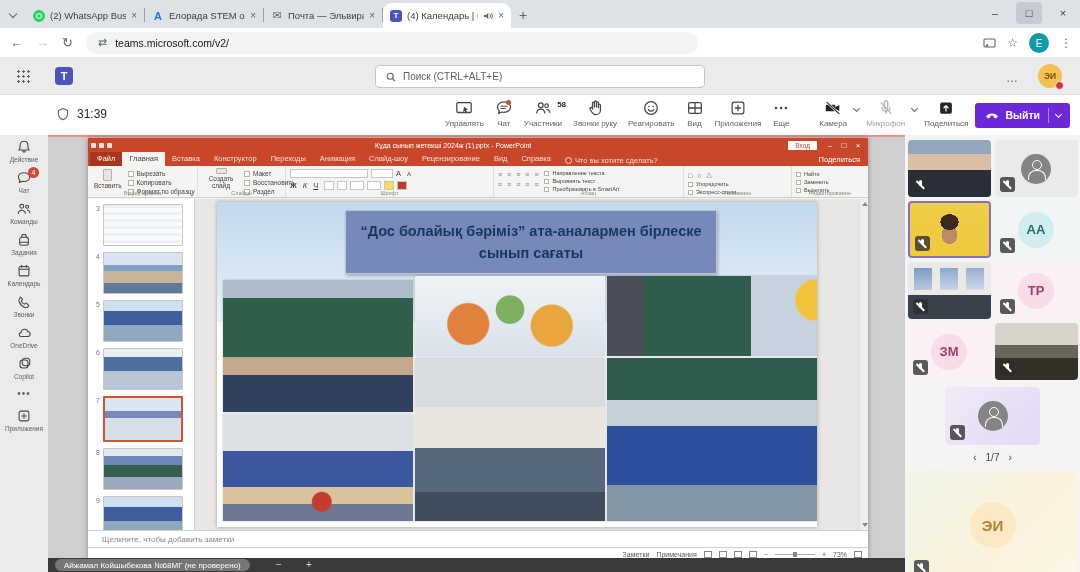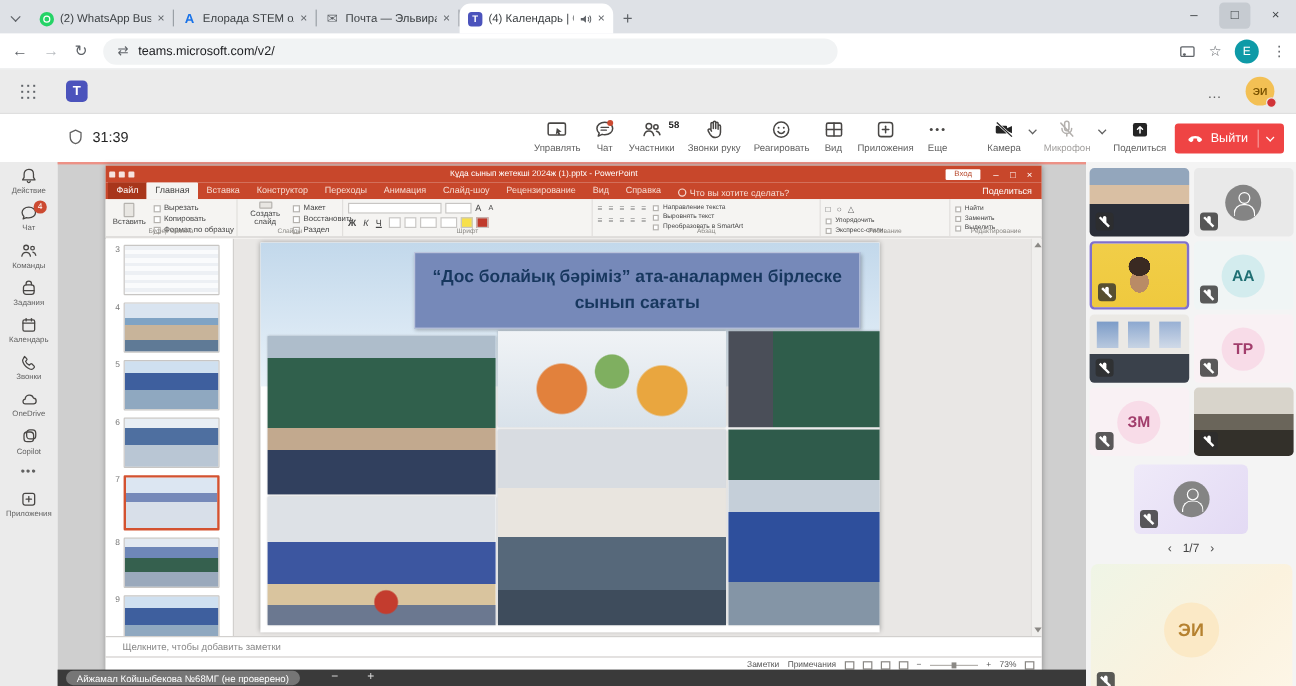--- a/index.html
+++ b/index.html
@@ -48,21 +48,21 @@
 .mbar{position:absolute;top:95px;left:0;width:1080px;height:40px;background:#fff}
 .timer{position:absolute;left:56px;top:12px;display:flex;align-items:flex-end;gap:7px;font-size:12px;color:#242424}
 .mb-center{position:absolute;left:445px;top:4px;display:flex;gap:11px}
 .mb-btn{position:relative;display:flex;flex-direction:column;align-items:center;gap:2px;font-size:8px;color:#616161}
 .mb-btn .cnt{position:absolute;top:1px;right:-4px;font-size:8px;font-weight:bold;color:#242424}
 .mb-dot{position:absolute;top:1px;right:2px;width:5px;height:5px;border-radius:50%;background:#CC4A31}
 .mb-right{position:absolute;right:10px;top:4px;display:flex;align-items:center;gap:7px}
 .dev{display:flex;flex-direction:column;align-items:center;gap:2px;font-size:8px;color:#616161}
 .dev.dis{color:#A19F9D}
 .chev{width:5px;height:5px;border-right:1.2px solid #616161;border-bottom:1.2px solid #616161;transform:rotate(45deg);margin-bottom:10px}
-.leave{height:25px;margin-top:3px;background:#ef4444;border-radius:3px;display:flex;align-items:center;color:#fff;font-size:10.5px;font-weight:normal;padding:0 2px 0 9px}
+.leave{height:25px;margin-top:3px;background:#6d28d9;border-radius:3px;display:flex;align-items:center;color:#fff;font-size:10.5px;font-weight:bold;padding:0 2px 0 9px}
 .leave .lchev{width:5px;height:5px;border-right:1.4px solid #fff;border-bottom:1.4px solid #fff;transform:rotate(45deg);margin:-2px 7px 0 7px}
 .leave .ldiv{width:1px;height:15px;background:rgba(255,255,255,.45);margin-left:8px}
 
 .rail{position:absolute;left:0;top:135px;width:48px;height:437px;background:#EBEBEB;display:flex;flex-direction:column;align-items:center;padding-top:4px;gap:7px}
 .rail-item{position:relative;display:flex;flex-direction:column;align-items:center;gap:1px;font-size:6.5px;color:#616161;width:48px}
 .rbadge{position:absolute;top:-3px;right:9px;min-width:11px;height:11px;border-radius:6px;background:#CC4A31;color:#fff;font-size:7px;display:flex;align-items:center;justify-content:center;padding:0 2px}
 .rdots{font-size:10px;color:#616161;letter-spacing:1px;line-height:14px}
 
 .stage{position:absolute;left:48px;top:135px;width:857px;height:437px;background:#CFCFCF;border-top:2px solid #ED9186}
 .dstrip{position:absolute;left:0;bottom:0;width:857px;height:14px;background:#3A3A3A}
@@ -106,21 +106,21 @@
 .t-ph1{background:linear-gradient(180deg,#D9E4F0 0 30%,#7FA3C4 30% 45%,#C8B49A 45% 75%,#5F7A96 75% 100%)}
 .t-ph2{background:linear-gradient(180deg,#CFE0F0 0 25%,#3E5F9E 25% 60%,#8FA8C0 60% 100%)}
 .t-ph3{background:linear-gradient(180deg,#E8EEF4 0 20%,#4E6FA0 20% 55%,#B9C6D4 55% 100%)}
 .t-ph4{background:linear-gradient(180deg,#E2E9F1 0 18%,#6E87B8 18% 40%,#35604E 40% 70%,#9AA9BC 70% 100%)}
 .t-sel{background:linear-gradient(180deg,#DCE6F2 0 30%,#7689B9 30% 48%,#D8DFE9 48% 100%)}
 .slidearea{flex:1;position:relative;background:#E9E7E5}
 .sscroll{position:absolute;right:0;top:0;bottom:0;width:9px;background:#F0EFED;border-left:1px solid #E1DFDD}
 .sarr{position:absolute;left:2px;width:0;height:0;border-left:3px solid rgba(0,0,0,0);border-right:3px solid rgba(0,0,0,0)}
 .sarr.up{top:3px;border-bottom:4px solid #8A8884}
 .sarr.dn{bottom:3px;border-top:4px solid #8A8884}
-.slide{position:absolute;left:22px;top:3px;width:516px;height:325px;background:#fff;box-shadow:0 0 4px rgba(0,0,0,.3);overflow:hidden}
+.slide{position:absolute;left:22px;top:3px;width:600px;height:325px;background:#fff;box-shadow:0 0 4px rgba(0,0,0,.3);overflow:hidden}
 .sky{position:absolute;left:0;top:0;width:100%;height:120px;background:linear-gradient(180deg,#C2D8EB,#E9F2F9)}
 .stitle{position:absolute;left:128px;top:8px;width:372px;height:64px;background:#7689B9;border:1px solid rgba(255,255,255,.5);box-shadow:1px 2px 3px rgba(0,0,0,.25);display:flex;align-items:center;justify-content:center;text-align:center;color:#17375E;font-weight:bold;font-size:14.5px;line-height:1.55;padding:0 14px}
 .ph{position:absolute;box-shadow:0 0 2px rgba(0,0,0,.25)}
 .p-a{left:6px;top:78px;width:190px;height:132px;background:linear-gradient(180deg,#AEBDCB 0 14%,#30604C 14% 58%,#C2A98E 58% 72%,#31405E 72% 100%)}
 .p-b{left:198px;top:74px;width:190px;height:80px;background:radial-gradient(circle at 28% 60%,#E2813C 0 14%,rgba(0,0,0,0) 15%),radial-gradient(circle at 50% 42%,#7FAF60 0 13%,rgba(0,0,0,0) 14%),radial-gradient(circle at 72% 62%,#E9A63F 0 14%,rgba(0,0,0,0) 15%),linear-gradient(180deg,#F0F3F6,#D9E2EA)}
 .p-c{left:390px;top:74px;width:232px;height:80px;background:radial-gradient(circle at 90% 30%,#F2C23A 0 9%,rgba(0,0,0,0) 10%),linear-gradient(90deg,#4A4E58 0 16%,#2F5D4B 16% 62%,#C6D2DE 62% 100%)}
 .p-d{left:6px;top:212px;width:190px;height:107px;background:radial-gradient(circle at 52% 82%,#C33C2E 0 7%,rgba(0,0,0,0) 8%),linear-gradient(180deg,#DDE1E6 0 35%,#3C56A0 35% 68%,#D9C49E 68% 84%,#6B7890 84% 100%)}
 .p-e{left:198px;top:156px;width:190px;height:163px;background:linear-gradient(180deg,#D8DCE1 0 30%,#E9E5DF 30% 55%,#56687A 55% 82%,#3E4C5C 82% 100%)}
 .p-f{left:390px;top:156px;width:232px;height:163px;background:linear-gradient(180deg,#2F5B4B 0 26%,#C5CFD9 26% 42%,#2E4F9C 42% 78%,#8495A6 78% 100%)}
 .notes{position:absolute;left:0;right:0;bottom:13px;height:17px;background:#fff;border-top:1px solid #D2D0CE;font-size:8px;color:#888;display:flex;align-items:center;padding-left:14px}
@@ -217,20 +217,27 @@
         <circle cx="4" cy="7.5" r="1.2" fill="#5F6368"></circle>
       </svg>
     <span class="tb-ic">☆</span>
     <span class="bprofile">Е</span>
     <span class="tb-ic">⋮</span>
   </div>
 
   <div class="theader">
     <span class="appsgrid"></span>
     <span class="tlogo">T</span>
+    <div class="search">
+      <svg width="10" height="10" viewBox="0 0 10 10">
+          <circle cx="4.2" cy="4.2" r="3" class="sic" style="stroke:#616161;stroke-width:1.1"></circle>
+          <line x1="6.5" y1="6.5" x2="9" y2="9" stroke="#616161" stroke-width="1.1"></line>
+        </svg>
+      <span>Поиск (CTRL+ALT+E)</span>
+    </div>
     <span class="t-more">…</span>
     <span class="tavatar">
         <span>ЭИ</span>
         <i></i>
       </span>
   </div>
 
   <div class="mbar">
     <div class="timer">
       <svg width="14" height="14" viewBox="0 0 14 14">

